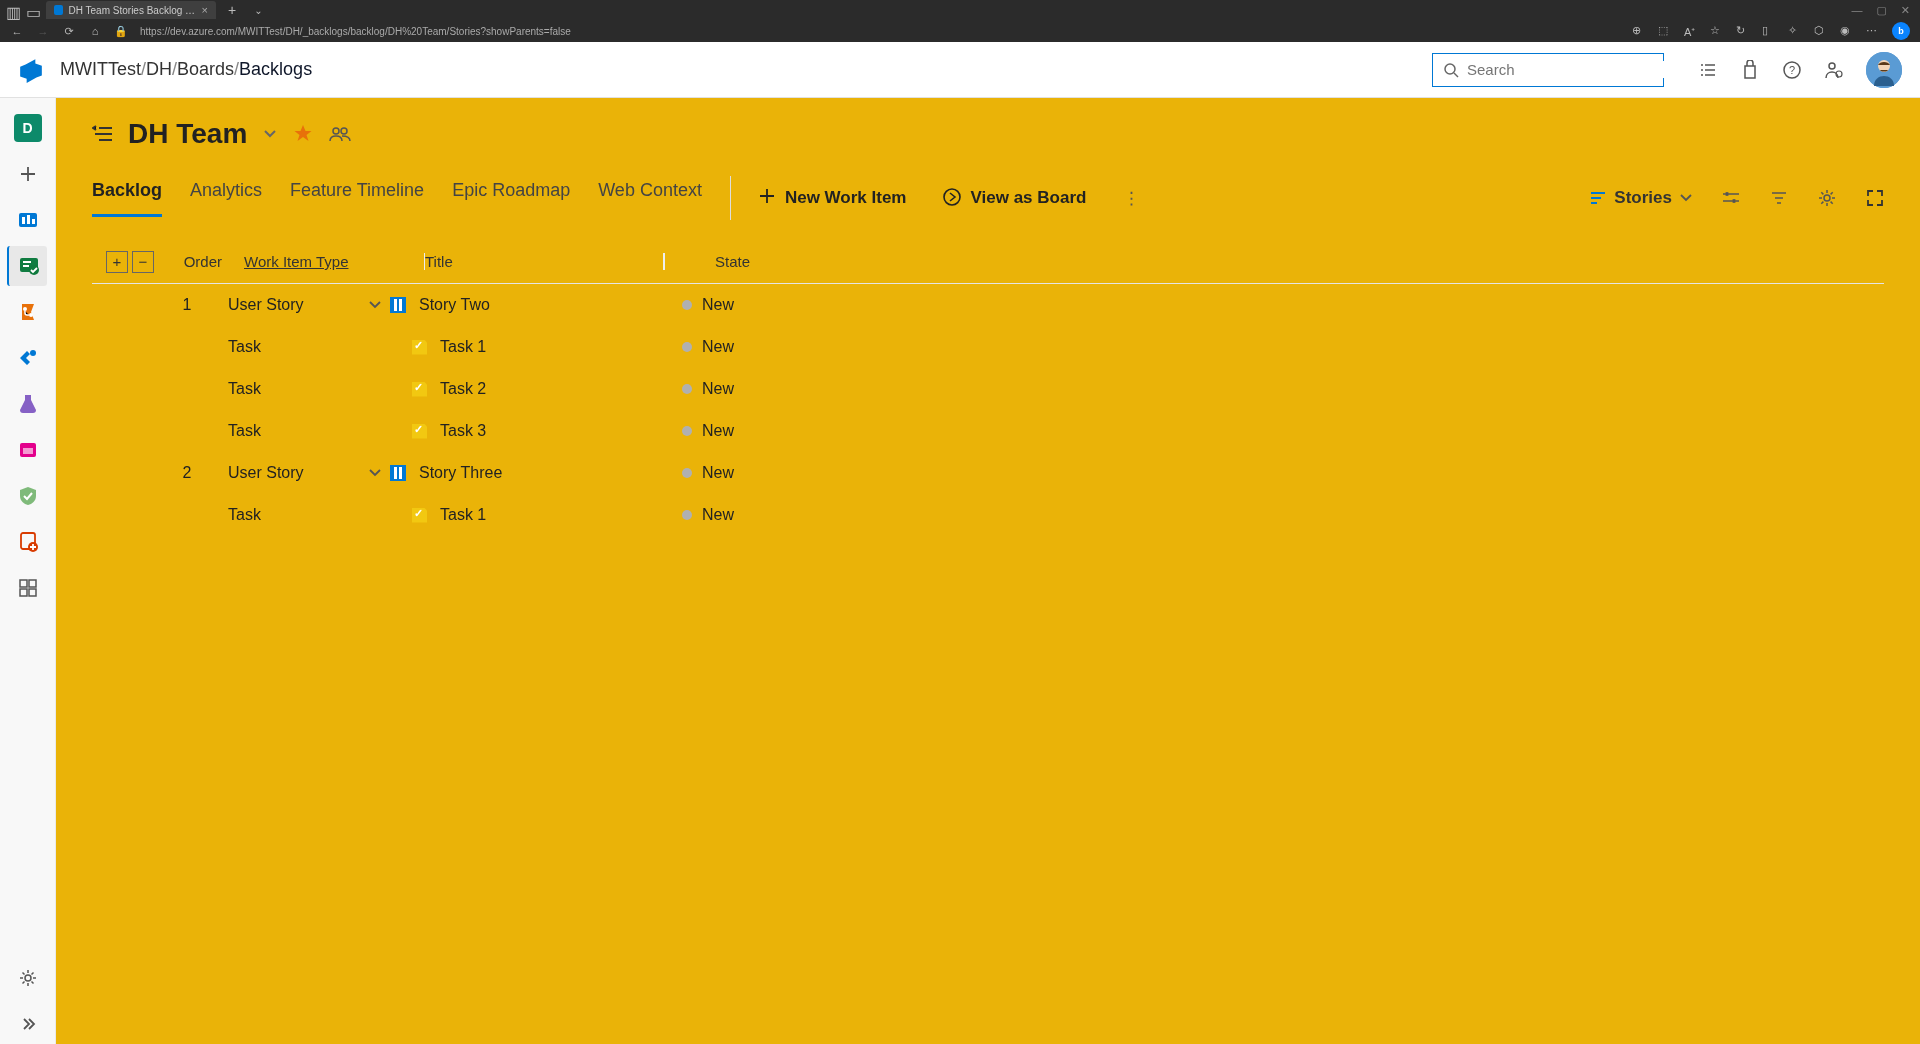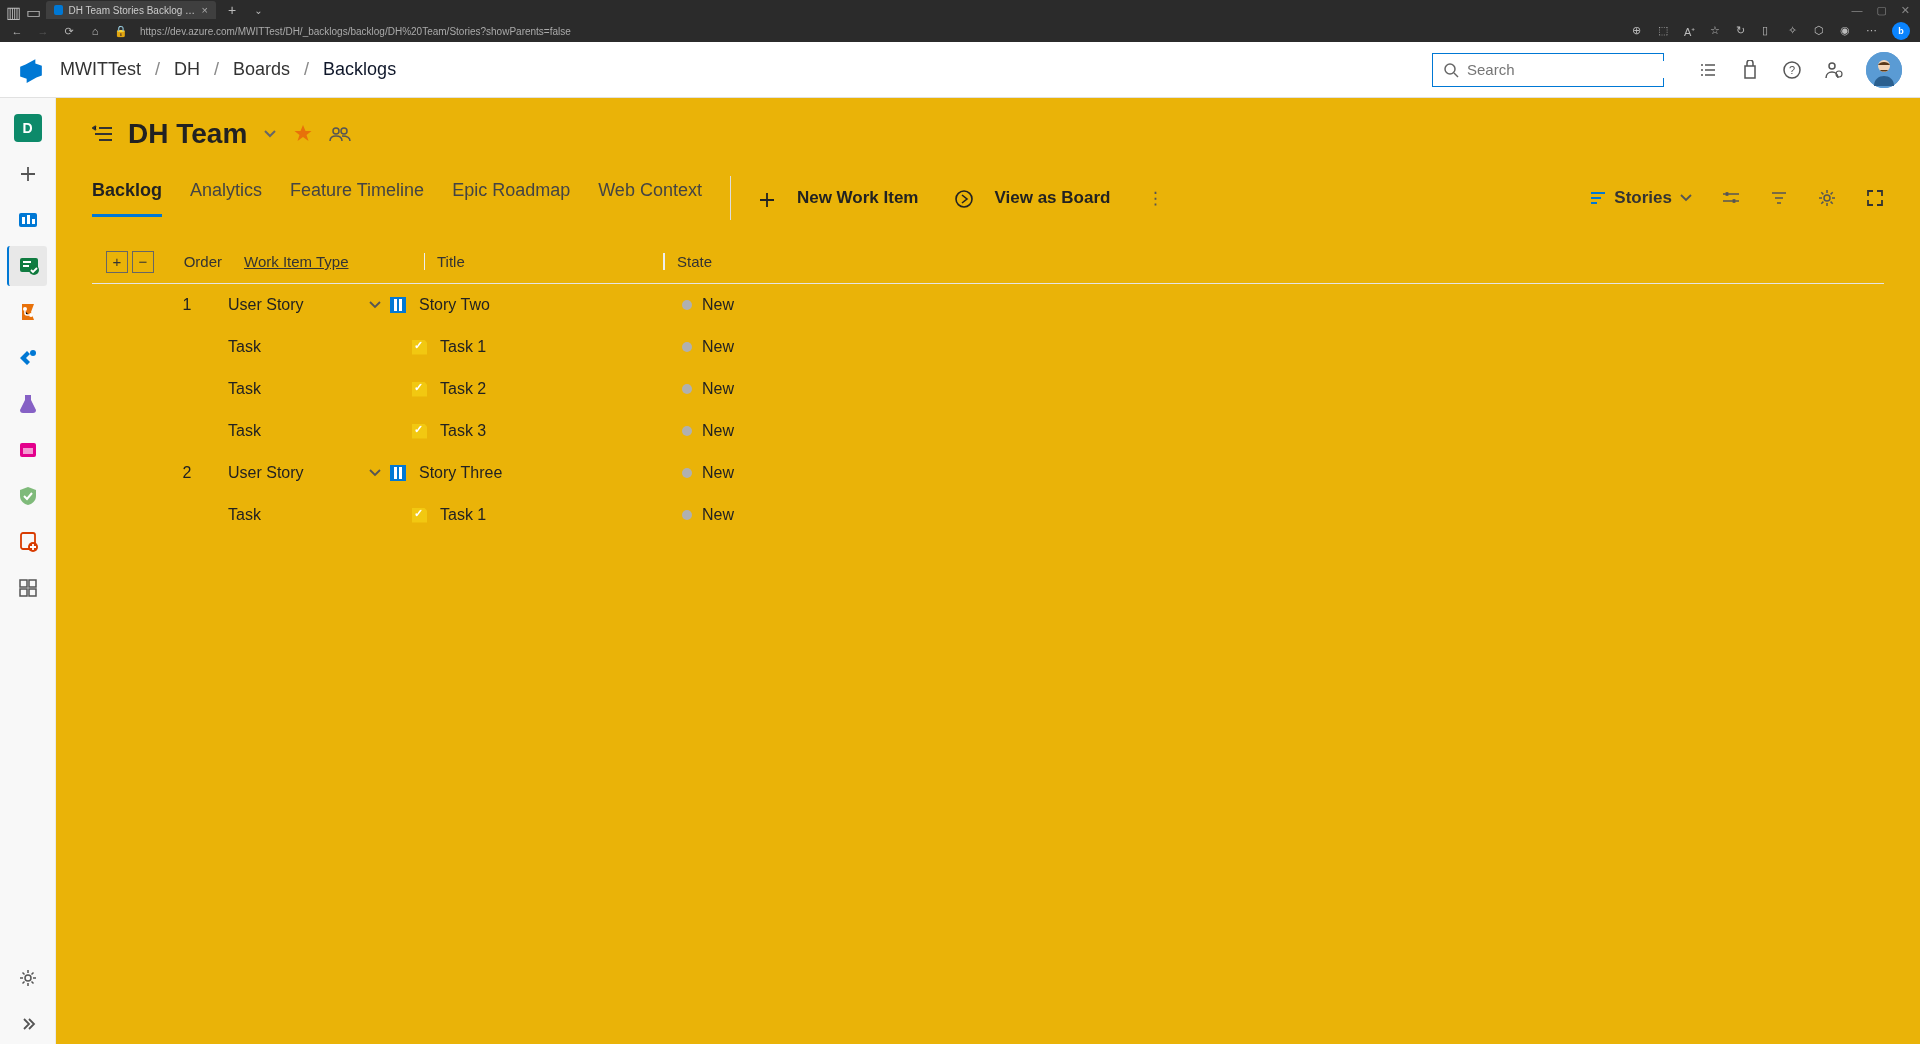--- a/index.html
+++ b/index.html
@@ -19,21 +19,21 @@
 .addr-row .navicon { width: 14px; height: 14px; display:flex; align-items:center; justify-content:center; }
 .addr-url { flex: 0 0 auto; font-size: 10px; color: #aaa; }
 .addr-right { margin-left: auto; display: flex; gap: 12px; align-items: center; }
 .addr-right .ric { width: 14px; height: 14px; color: #bbb; }
 .bing-circle { width: 18px; height: 18px; border-radius: 50%; background: #0a84ff; display:flex; align-items:center; justify-content:center; color:#fff; font-size:9px; font-weight:bold; }
 
 
 .app-header { height: 56px; border-bottom: 1px solid #e1e1e1; display: flex; align-items: center; padding: 0 18px; gap: 16px; }
 .azure-logo { width: 26px; height: 26px; }
 .azure-logo svg { width: 26px; height: 26px; }
-.breadcrumbs { display: flex; align-items: center; gap: 14px; font-size: 18px; color: #333; }
+.breadcrumbs { display: flex; align-items: center; font-size: 18px; color: #333; }
 .breadcrumbs .sep { color: #888; }
 .breadcrumbs .crumb:last-child { color: #0f172a; }
 .search-box { margin-left: auto; width: 232px; height: 34px; border: 1px solid #0078d4; display: flex; align-items: center; padding: 0 10px; gap: 8px; }
 .search-box input { border: none; outline: none; font-size: 15px; flex: 1; color: #333; }
 .hdr-icons { display: flex; align-items: center; gap: 22px; margin-left: 18px; color: #555; }
 .hdr-icons .hi { width: 20px; height: 20px; display:flex; align-items:center; justify-content:center; }
 .avatar { width: 36px; height: 36px; border-radius: 50%; background: radial-gradient(circle at 30% 30%, #7fb8e6, #3a7bbf); display:flex; align-items:center; justify-content:center; }
 .avatar svg { width:36px; height:36px; }
 
 
@@ -52,36 +52,36 @@
 .team-row .chev { color:#666; }
 .team-row .star { color: #e8710a; }
 .team-row .people { color:#555; }
 
 .tabs-row { display: flex; align-items: center; margin-top: 24px; height: 48px; }
 .tabs { display: flex; gap: 28px; font-size: 18px; color: #444; }
 .tab { padding-bottom: 13px; cursor:pointer; }
 .tab.active { font-weight: 600; border-bottom: 3px solid #0078d4; color:#222; }
 .vdiv { width:1px; height: 44px; background:#ddd; margin: 0 28px; }
 .toolbar { display: flex; align-items: center; gap: 36px; font-size: 17px; color:#222; }
-.toolbar .tbtn { display:flex; align-items:flex-end; gap:22px; cursor:pointer; font-weight:600; }
+.toolbar .tbtn { display:flex; align-items:flex-start; gap:10px; cursor:pointer; font-weight:600; }
 .toolbar-right { margin-left:auto; display:flex; align-items:center; gap: 30px; color:#333; }
 .stories-dd { display:flex; align-items:center; gap:8px; font-size:17px; font-weight:600; }
 .tri { width:18px; height:18px; display:flex; align-items:center; justify-content:center; color:#555; }
 
 
 .grid { margin-top: 18px; }
 .ghead { display:flex; align-items:center; height: 44px; border-bottom: 1px solid #e5e5e5; font-size: 15px; color:#333; padding-left: 14px; gap:0; }
 .ghead .expcol { display:flex; gap:4px; }
 .sqbtn { width:22px; height:22px; border:1px solid #666; display:flex; align-items:center; justify-content:center; font-size:15px; line-height:1; cursor:pointer; }
 .col-order { width: 90px; text-align:right; padding-right: 22px; }
 .col-type { width: 150px; text-decoration: underline; }
 .col-exp { width: 30px; }
 .col-title { width: 240px; border-right: 1px solid #eee; padding-left:0; }
 .col-state { width: 140px; padding-left: 50px; }
-.ghead .col-title, .ghead .col-state { border-left: 1px solid #eee; padding-left: 12px; }
+.ghead .col-title, .ghead .col-state { border-left: 1px solid #eee; }
 .ghead .col-state { }
 
 .grow { display:flex; align-items:center; height: 42px; font-size: 16px; color:#222; padding-left: 14px; }
 .grow .lead { width: 58px; }
 .grow .order { width: 46px; text-align:center; }
 .grow .type { width: 150px; padding-left: 18px; }
 .grow .expv { width: 30px; color:#666; display:flex; justify-content:center; }
 .grow .title { width: 240px; display:flex; align-items:center; gap:13px; }
 .grow .title.indent { padding-left: 22px; }
 .grow .state { display:flex; align-items:center; gap:10px; padding-left: 52px; }

